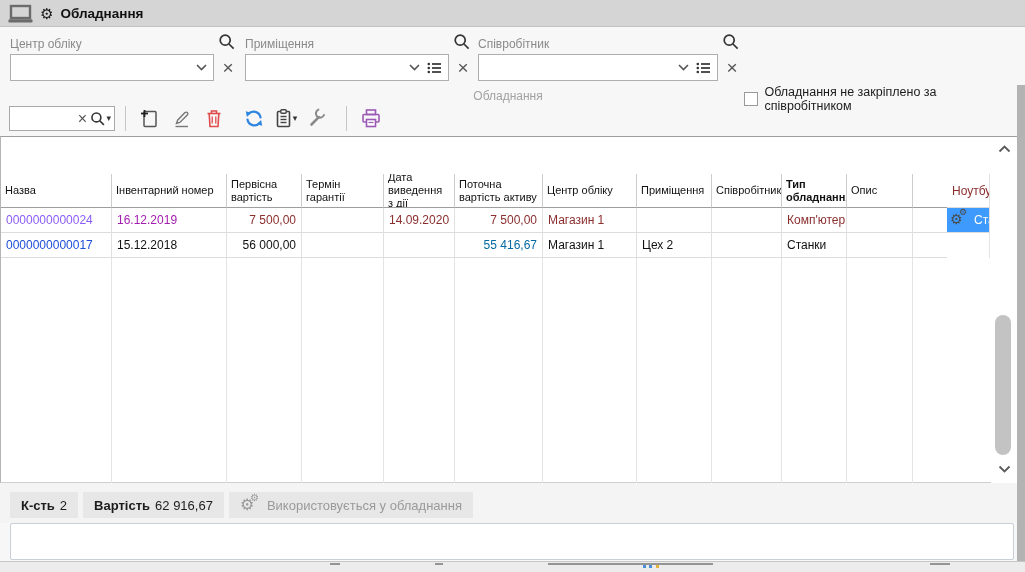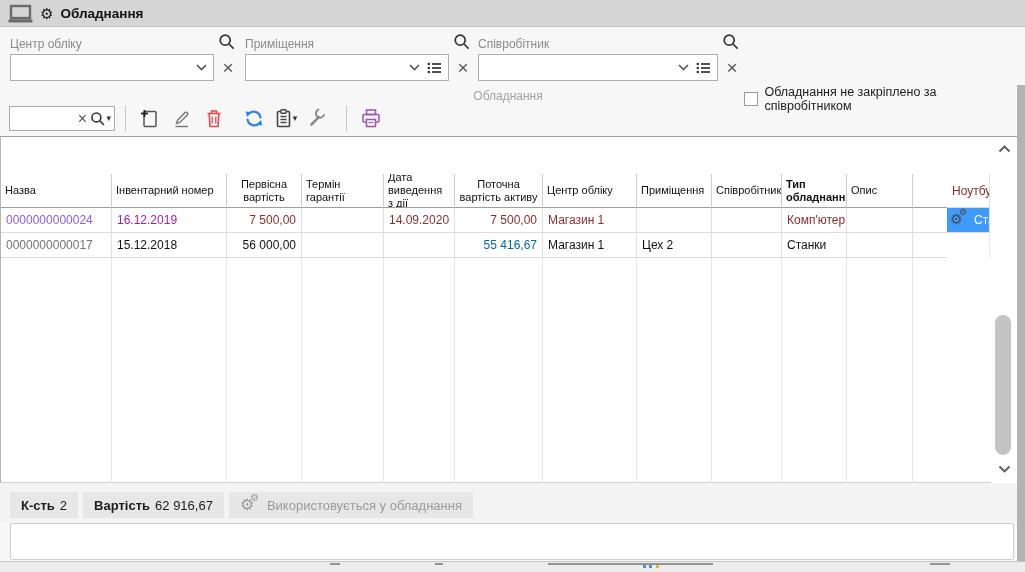--- a/index.html
+++ b/index.html
@@ -64,21 +64,21 @@
     display:grid; height:345px;
     grid-template-columns:111px 115px 75px 82px 71px 88px 94px 75px 70px 65px 66px 34px 43px;
     grid-template-rows:34px 25px 25px auto;
     margin-top:37px;
   }
   .hc {
     font-size:11px; line-height:1.18; color:#111; background:#fff;
     border-right:1px solid #cdcdcd; border-bottom:1px solid #9e9e9e;
     display:flex; align-items:center; padding:2px 4px; overflow:hidden; cursor:pointer;
   }
-  .hc.r { justify-content:flex-end; text-align:center; }
+  .hc.r { justify-content:flex-end; text-align:left; }
   .hc.b { font-weight:bold; }
   .hc.fill { border-right:0; }
   .dc {
     font-size:12px; white-space:nowrap; overflow:hidden;
     border-right:1px solid #e0e0e0; border-bottom:1px solid #dcdcdc;
     display:flex; align-items:center; padding:0 5px;
   }
   .dc.r { justify-content:flex-end; }
   .dc.fill { border-right:0; }
   .row-maroon .dc { color:#8b2e2e; }
@@ -310,21 +310,21 @@
     </div>
 
     <div style="display:contents" class="row-black">
       <div class="dc sel">
         <span class="gears">
           <span class="g1">⚙</span>
             <span class="g2">⚙</span>
         </span>
         <span>Станок №1</span>
       </div>
-      <div class="dc" style="color:#737373">0000000000017</div>
+      <div class="dc" style="color:#1d4ed8">0000000000017</div>
       <div class="dc" style="color:#111">15.12.2018</div>
       <div class="dc r" style="color:#111">56 000,00</div>
       <div class="dc"></div>
       <div class="dc"></div>
       <div class="dc r" style="color:#0369a1">55 416,67</div>
       <div class="dc" style="color:#111">Магазин 1</div>
       <div class="dc" style="color:#111">Цех 2</div>
       <div class="dc"></div>
       <div class="dc" style="color:#111">Станки</div>
       <div class="dc"></div>

